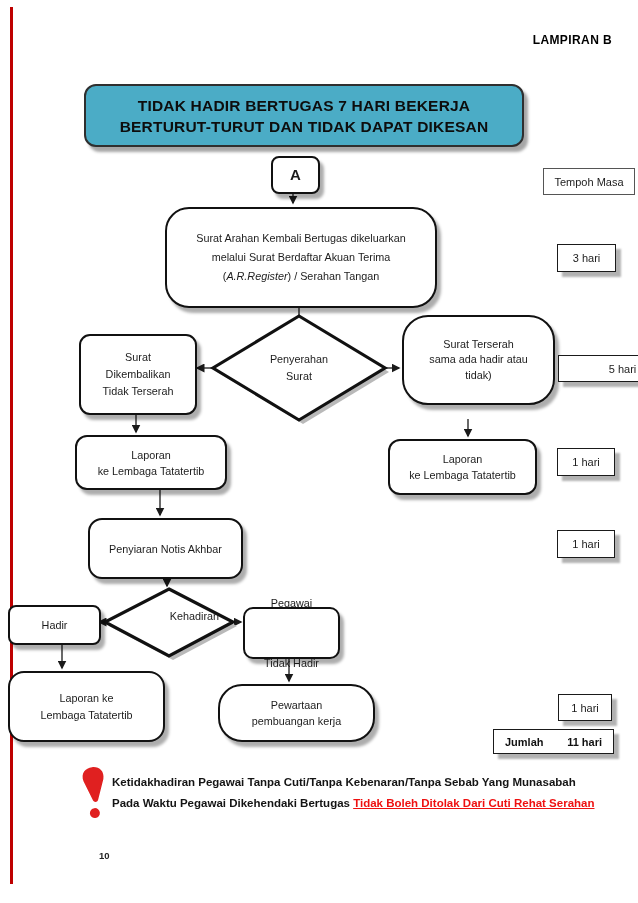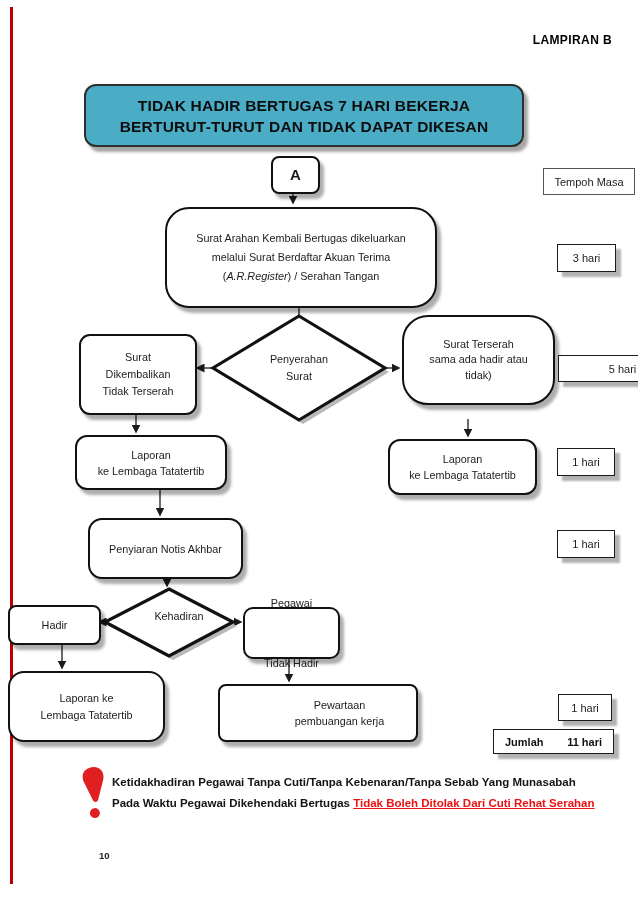--- a/index.html
+++ b/index.html
@@ -122,39 +122,39 @@
 
   <div class="flowbox" style="left:388px;top:439px;width:145px;height:52px;border-radius:12px;">
     <span class="lbl">Laporan</span>
     <span class="lbl">ke Lembaga Tatatertib</span>
   </div>
 
   <div class="flowbox" style="left:88px;top:518px;width:151px;height:57px;border-radius:14px;">
     <span>Penyiaran Notis Akhbar</span>
   </div>
 
-  <div class="dlabel" style="left:129px;top:608px;width:100px;">
+  <div class="dlabel" style="left:119px;top:608px;width:100px;text-align:right;">
     <span>Kehadiran</span>
   </div>
 
   <div class="flowbox" style="left:8px;top:605px;width:89px;height:36px;border-radius:8px;">
     <span>Hadir</span>
   </div>
 
   <div class="flowbox" style="left:243px;top:607px;width:93px;height:48px;border-radius:10px;line-height:17px;gap:43px;">
     <span class="lbl">Pegawai</span>
     <span class="lbl">Tidak Hadir</span>
   </div>
 
   <div class="flowbox" style="left:8px;top:671px;width:153px;height:67px;border-radius:16px;line-height:17px;">
     <span class="lbl">Laporan ke</span>
     <span class="lbl">Lembaga Tatatertib</span>
   </div>
 
-  <div class="flowbox" style="left:218px;top:684px;width:153px;height:54px;border-radius:8px;padding-left:43px;">
+  <div class="flowbox" style="left:218px;top:684px;width:153px;height:54px;border-radius:24px;">
     <span class="lbl">Pewartaan</span>
     <span class="lbl">pembuangan kerja</span>
   </div>
 
   <div class="timehead">
     <span>Tempoh Masa</span>
   </div>
   <div class="timebox" style="left:557px;top:244px;width:57px;height:26px;">
     <span>3 hari</span>
   </div>

